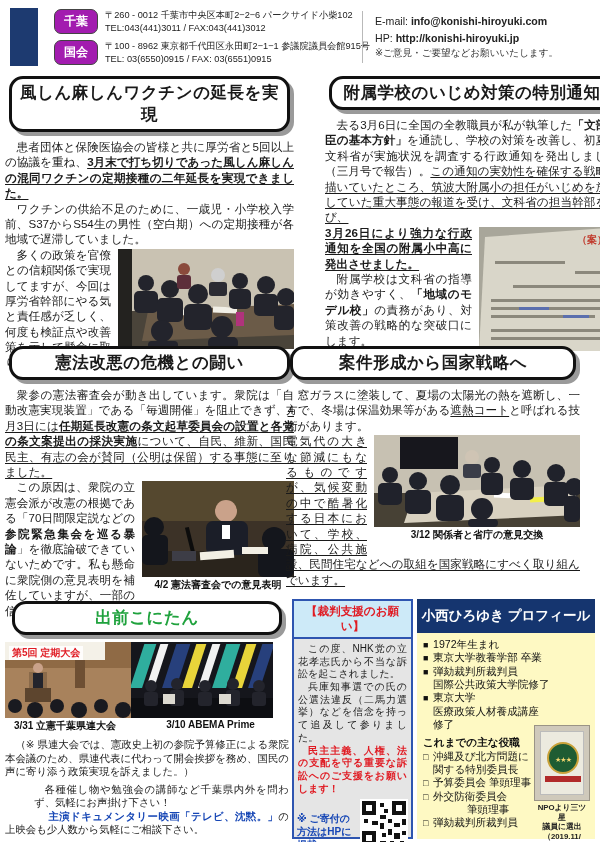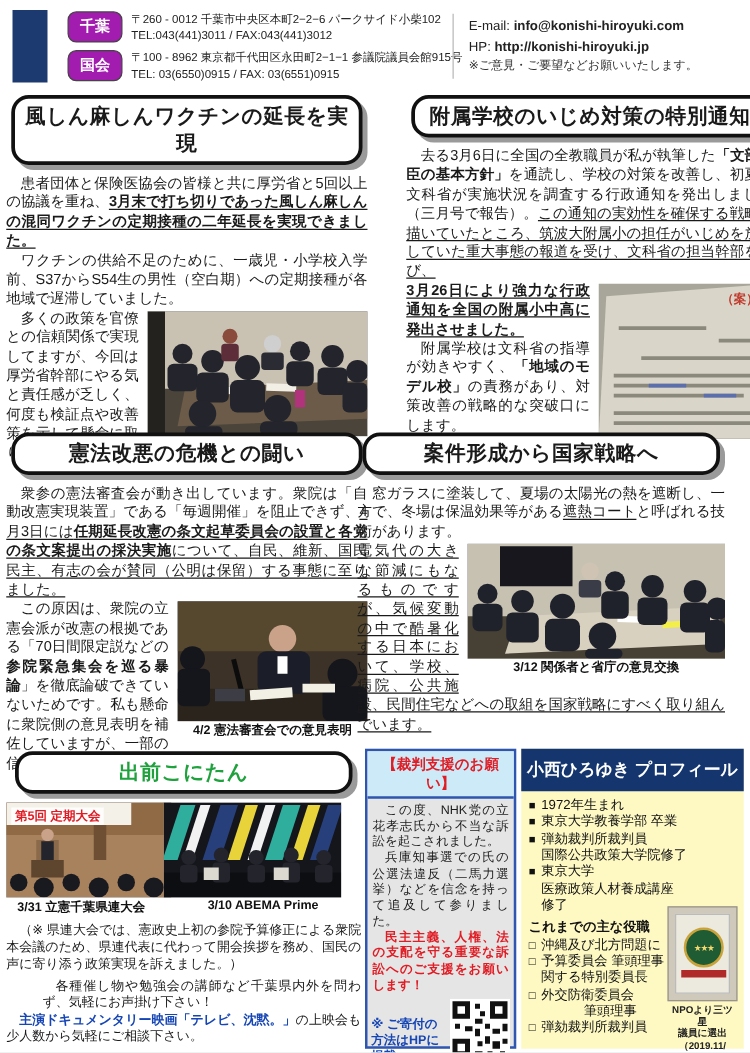--- a/index.html
+++ b/index.html
@@ -32,21 +32,21 @@
     box-shadow:4px 4px 0 #9a9a9a;
     text-align:center; font-weight:bold; font-size:16.5px; letter-spacing:.5px;
     padding:3px 4px; margin:0 auto 7px auto; width:97%;
   }
   .title-bubble.green { color:#1fa23d; }
   .btxt { font-size:11.6px; line-height:1.33; text-align:justify; }
   .btxt p { text-indent:1em; margin:0; }
   .b  { font-weight:bold; }
   .u  { text-decoration:underline; text-underline-offset:2px; }
   .bu { font-weight:bold; text-decoration:underline; text-underline-offset:2px; }
-  .blue { color:#1646b5; }
+  .blue { color:#1646b5;margin-left:33px; }
   .red  { color:#e01c24; }
   .ph-float { float:right; margin:2px 0 0 7px; }
   .ph-caption { font-size:10px; font-weight:bold; text-align:center; margin-top:1px; color:#111; }
   .ph-frame { background:#888; overflow:hidden; position:relative; display:block; }
   .ph-frame svg { display:block; }
   
   .bottom-left { position:absolute; left:5px; top:601px; width:284px; height:238px; }
   .photos-row { display:flex; gap:6px; margin-top:4px; }
   .photo-cell { flex:none; }
   .banner-label { position:absolute; top:4px; left:4px; font-size:10px; font-weight:bold; color:#e01c24; background:rgba(255,255,255,.85); padding:0 3px; }
@@ -372,22 +372,22 @@
     <div class="profile-body">
       <div class="pline"><span class="blt">■</span><span>1972年生まれ</span></div>
       <div class="pline"><span class="blt">■</span><span>東京大学教養学部 卒業</span></div>
       <div class="pline"><span class="blt">■</span><span>弾劾裁判所裁判員</span></div>
       <div class="pline cont"><span>国際公共政策大学院修了</span></div>
       <div class="pline"><span class="blt">■</span><span>東京大学</span></div>
       <div class="pline cont"><span>医療政策人材養成講座</span></div>
       <div class="pline cont"><span>修了</span></div>
       <div class="roles-title">これまでの主な役職</div>
       <div class="pline"><span class="blt">□</span><span>沖縄及び北方問題に</span></div>
+      <div class="pline cont"><span>関する特別委員長</span></div>
       <div class="pline"><span class="blt">□</span><span>予算委員会 筆頭理事</span></div>
-      <div class="pline cont"><span>関する特別委員長</span></div>
       <div class="pline"><span class="blt">□</span><span>外交防衛委員会</span></div>
       <div class="pline right"><span>筆頭理事</span></div>
       <div class="pline"><span class="blt">□</span><span>弾劾裁判所裁判員</span></div>
 
       <div class="award">
         <div class="award-frame">
           <div class="award-card">
             <div class="award-circle">★★★</div>
             <div class="award-band"></div>
           </div>

